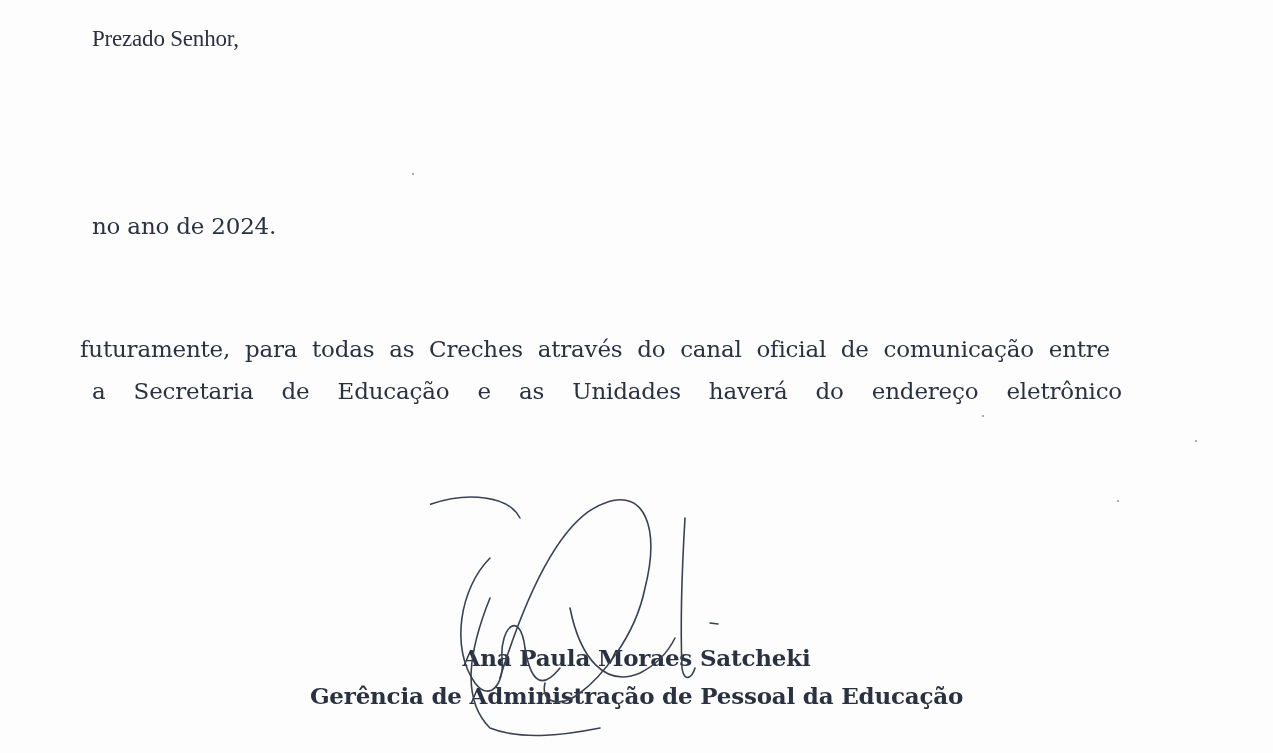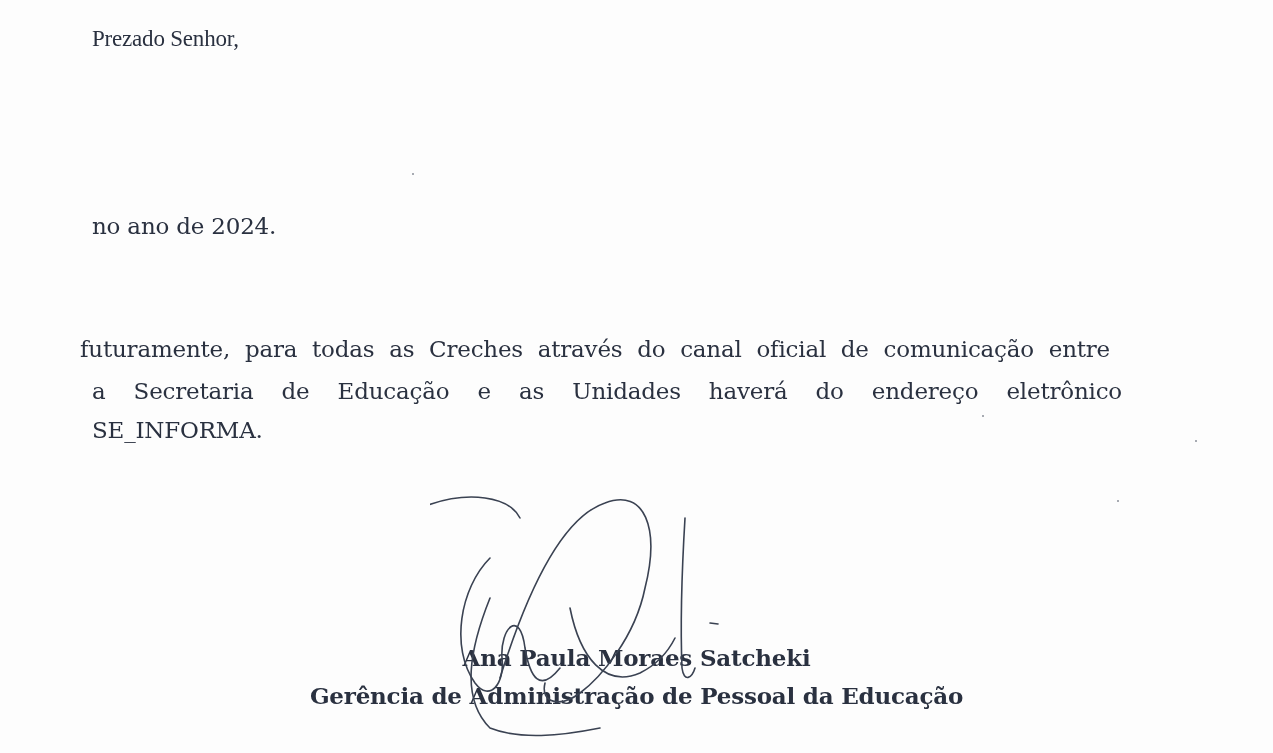--- a/index.html
+++ b/index.html
@@ -35,21 +35,20 @@
 <body>
 
 <div class="page">
 
   <div class="line" style="left:92px; top:23px;font-family:Liberation Serif, serif;">Prezado Senhor,</div>
 
   <div class="line" style="left:92px; top:210px;">no ano de 2024.</div>
 
   <div class="line justify" style="left:80px; top:333px;">futuramente, para todas as Creches através do canal oficial de comunicação entre</div>
   <div class="line justify" style="left:92px; top:375px;">a Secretaria de Educação e as Unidades haverá do endereço eletrônico</div>
-  <div class="line" style="left:92px; top:414px;">SE_INFORMA.</div>
 
 
   <div class="line bold center" style="top:642px;">Ana Paula Moraes Satcheki</div>
   <div class="line bold center" style="top:680px;">Gerência de Administração de Pessoal da Educação</div>
 
   <svg class="sig" viewBox="0 0 330 260">
     <g fill="none" stroke="#3a4252" stroke-width="1.6" stroke-linecap="round" stroke-linejoin="round">
       <path d="M60 80 C 30 110, 20 170, 45 205 C 60 225, 75 205, 72 180 C 70 150, 90 130, 95 170 C 100 200, 110 215, 130 190"></path>
       <path d="M70 200 C 95 120, 130 40, 175 25 C 215 10, 230 50, 215 110 C 205 160, 170 200, 150 215 C 130 230, 110 225, 115 205"></path>
       <path d="M140 130 C 150 180, 175 210, 210 195 C 230 185, 240 170, 245 160"></path>

